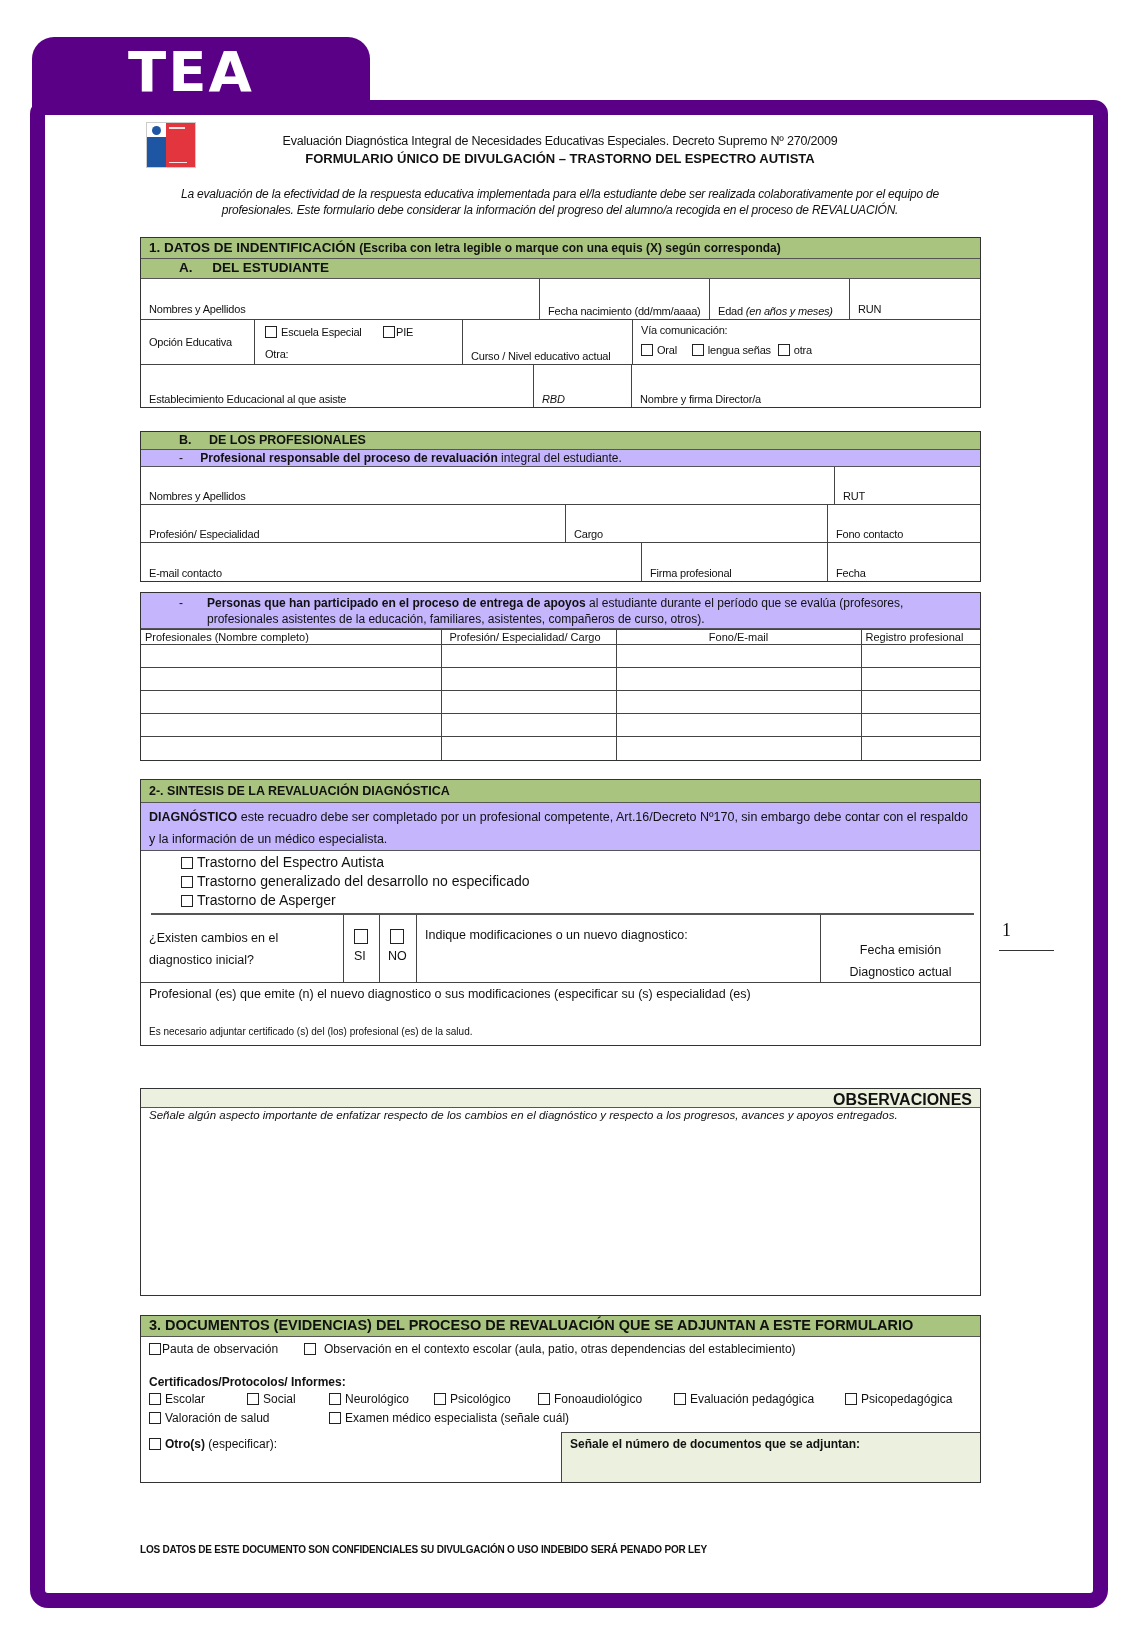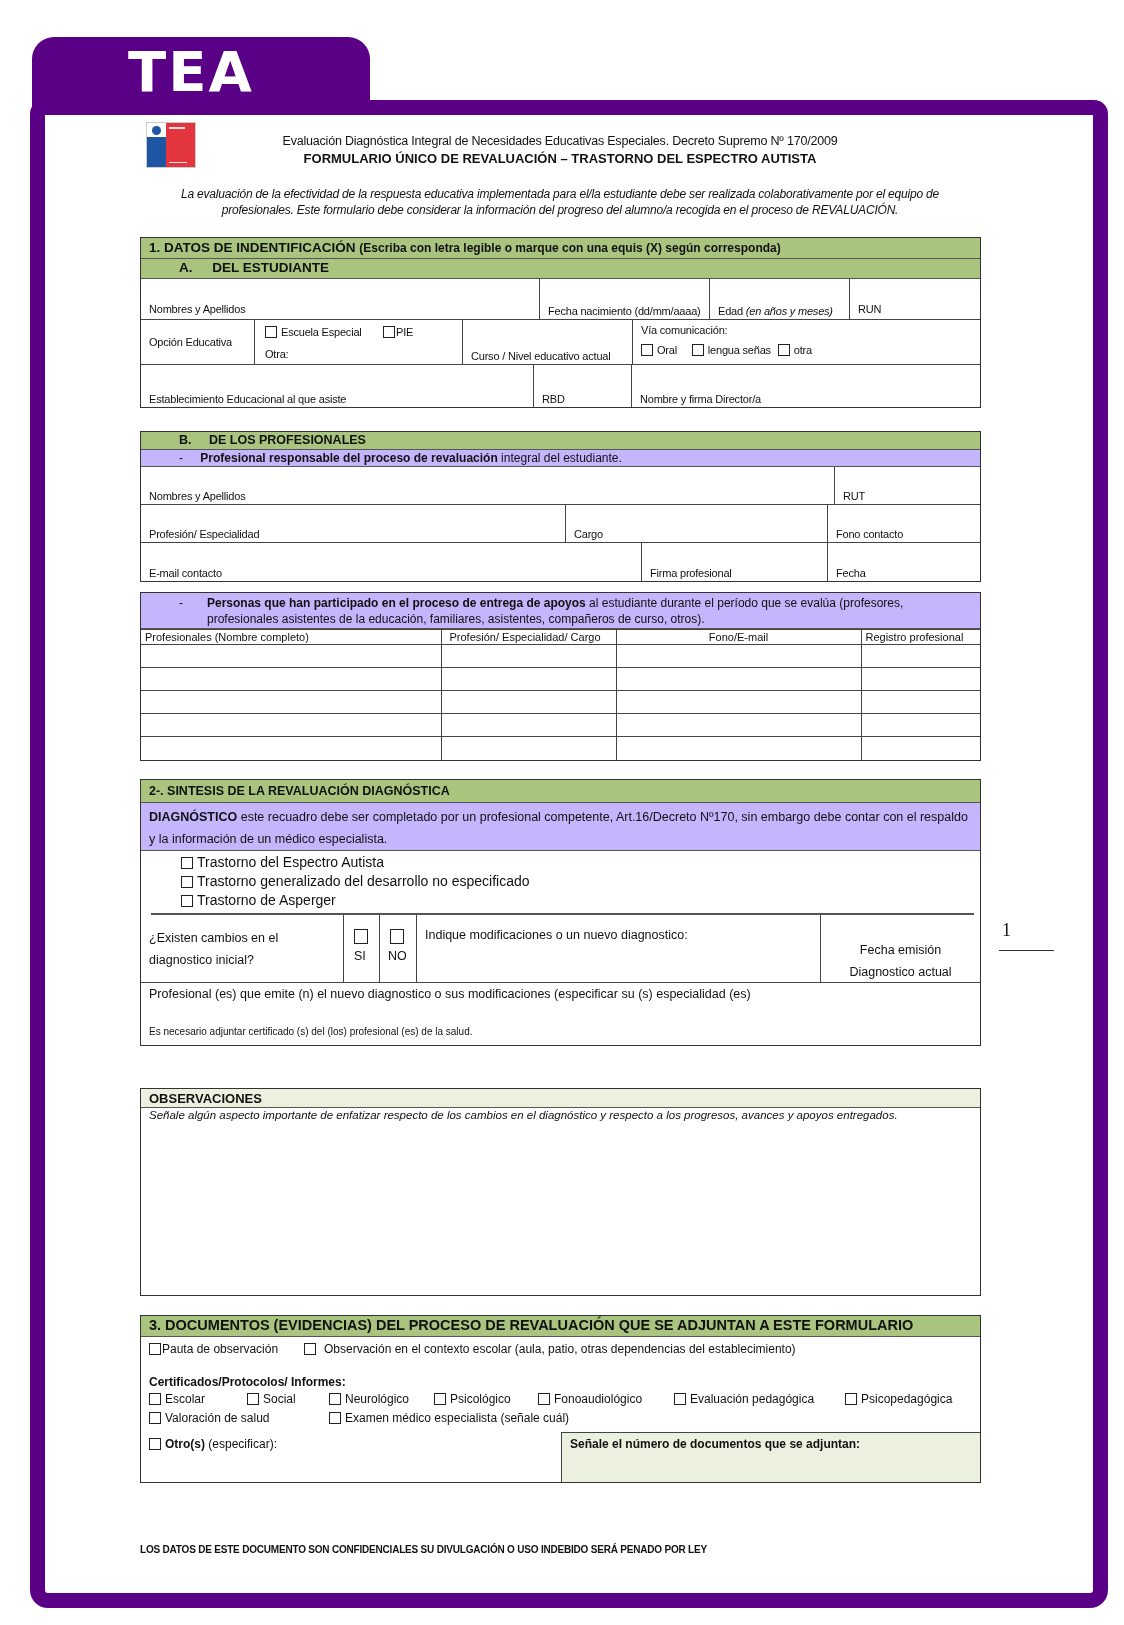--- a/index.html
+++ b/index.html
@@ -50,22 +50,22 @@
 <body>
 
 <div class="tab"></div>
 <div class="frame"></div>
 <div class="tab-title">TEA</div>
 
 <div class="logo">
     <div class="blue"></div>
     <div class="red"></div>
   </div>
-<div class="hdr1">Evaluación Diagnóstica Integral de Necesidades Educativas Especiales. Decreto Supremo Nº 170/2009</div>
-<div class="hdr2">FORMULARIO ÚNICO DE REVALUACIÓN – TRASTORNO DEL ESPECTRO AUTISTA</div>
+<div class="hdr1">Evaluación Diagnóstica Integral de Necesidades Educativas Especiales. Decreto Supremo Nº 270/2009</div>
+<div class="hdr2">FORMULARIO ÚNICO DE DIVULGACIÓN – TRASTORNO DEL ESPECTRO AUTISTA</div>
 <div class="intro">La evaluación de la efectividad de la respuesta educativa implementada para el/la estudiante debe ser realizada colaborativamente por el equipo de profesionales. Este formulario debe considerar la información del progreso del alumno/a  recogida en el proceso de REVALUACIÓN.</div>
 
 <div class="box" style="top:237px;">
   <div class="gh" style="height:21px; padding:2px 8px; font-size:13.5px;">
     <span>1. DATOS DE INDENTIFICACIÓN</span>
     <span style="font-size:12px;">(Escriba con letra legible o marque con una equis (X) según corresponda)</span>
   </div>
   <div class="gh" style="height:20px; padding:1px 0 0 38px; font-size:13.5px;">
     <span>A.</span>
     <span style="margin-left:16px;">DEL ESTUDIANTE</span>
@@ -103,21 +103,21 @@
         <span style="margin-left:12px;"><span class="cb"></span><span>lengua señas</span></span>
         <span style="margin-left:4px;"><span class="cb"></span><span>otra</span></span>
       </span>
     </div>
   </div>
   <div class="row" style="height:42px;">
     <div class="cell first" style="left:0;width:392px;">
         <span class="lbl" style="left:8px;bottom:2px;">Establecimiento Educacional al que asiste</span>
       </div>
     <div class="cell" style="left:392px;width:98px;">
-        <span class="lbl" style="left:8px;bottom:2px;">RBD</span>
+        <span class="lbl" style="left:8px;bottom:2px;font-style:italic;">RBD</span>
       </div>
     <div class="cell" style="left:490px;right:0;">
         <span class="lbl" style="left:8px;bottom:2px;">Nombre y firma Director/a</span>
       </div>
   </div>
 </div>
 
 <div class="box" style="top:431px;">
   <div class="gh" style="height:18px; padding:1px 0 0 38px; font-size:12.5px;">
     <span>B.</span>
@@ -237,21 +237,21 @@
   <div style="position:relative;height:60px;">
     <span class="t12" style="position:absolute;left:8px;top:4px;">Profesional (es) que emite (n) el nuevo diagnostico o sus modificaciones (especificar su (s)  especialidad (es)</span>
     <span style="position:absolute;left:8px;top:43px;font-size:10px;">Es necesario adjuntar certificado (s) del (los) profesional (es) de la salud.</span>
   </div>
 </div>
 
 <div class="pagenum">1</div>
 <div class="pageline"></div>
 
 <div class="box" style="top:1088px; height:208px;">
-  <div class="glight" style="height:18px; padding:2px 8px 16px; font-size:13px; font-weight:bold; border-bottom:1px solid #555;">OBSERVACIONES</div>
+  <div class="glight" style="height:18px; padding:2px 8px 16px; font-size:16px; font-weight:bold; border-bottom:1px solid #555;text-align:right;">OBSERVACIONES</div>
   <div style="padding:1px 8px; font-size:11.5px; font-style:italic; height:186px;">Señale algún aspecto importante de enfatizar respecto de los cambios en el diagnóstico y respecto a los progresos, avances y apoyos entregados.</div>
 </div>
 
 <div class="box" style="top:1315px; height:168px;">
   <div class="gh" style="height:21px; padding:1px 8px 0; font-size:14.5px;">3. DOCUMENTOS (EVIDENCIAS) DEL PROCESO DE REVALUACIÓN QUE SE ADJUNTAN A ESTE FORMULARIO</div>
   <div style="position:relative; height:145px; font-size:12px;">
     <span style="position:absolute;left:8px;top:5px;"><span class="cb" style="margin-right:1px;"></span><span>Pauta de observación</span></span>
     <span style="position:absolute;left:163px;top:5px;"><span class="cb" style="margin-right:8px;"></span><span>Observación en el contexto escolar (aula, patio, otras dependencias del establecimiento)</span></span>
     <span style="position:absolute;left:8px;top:38px;font-weight:bold;">Certificados/Protocolos/ Informes:</span>
     <span style="position:absolute;left:8px;top:55px;"><span class="cb"></span><span>Escolar</span></span>

